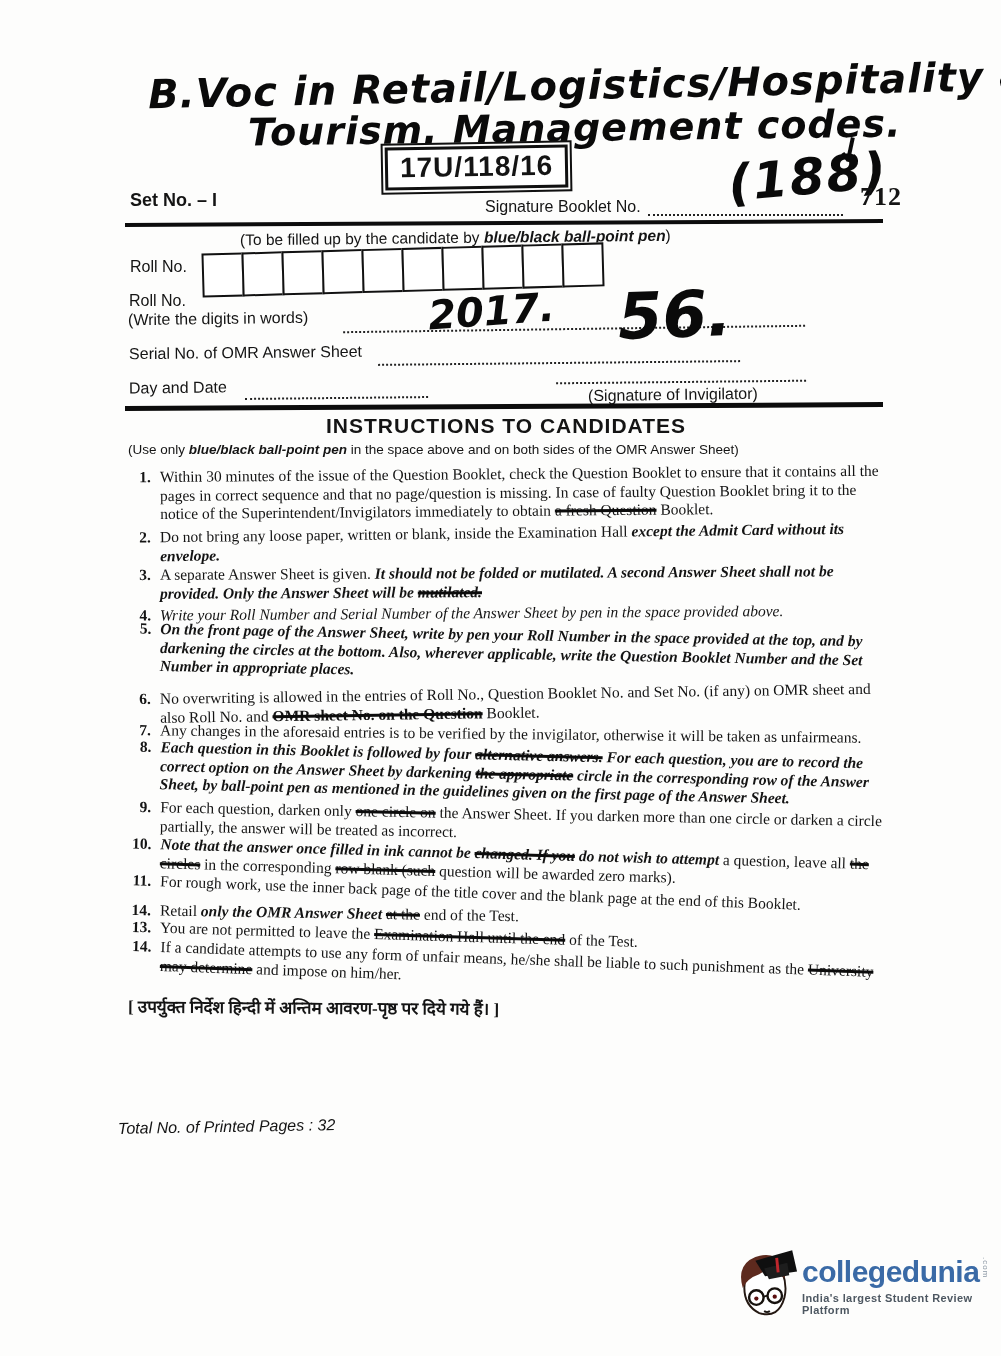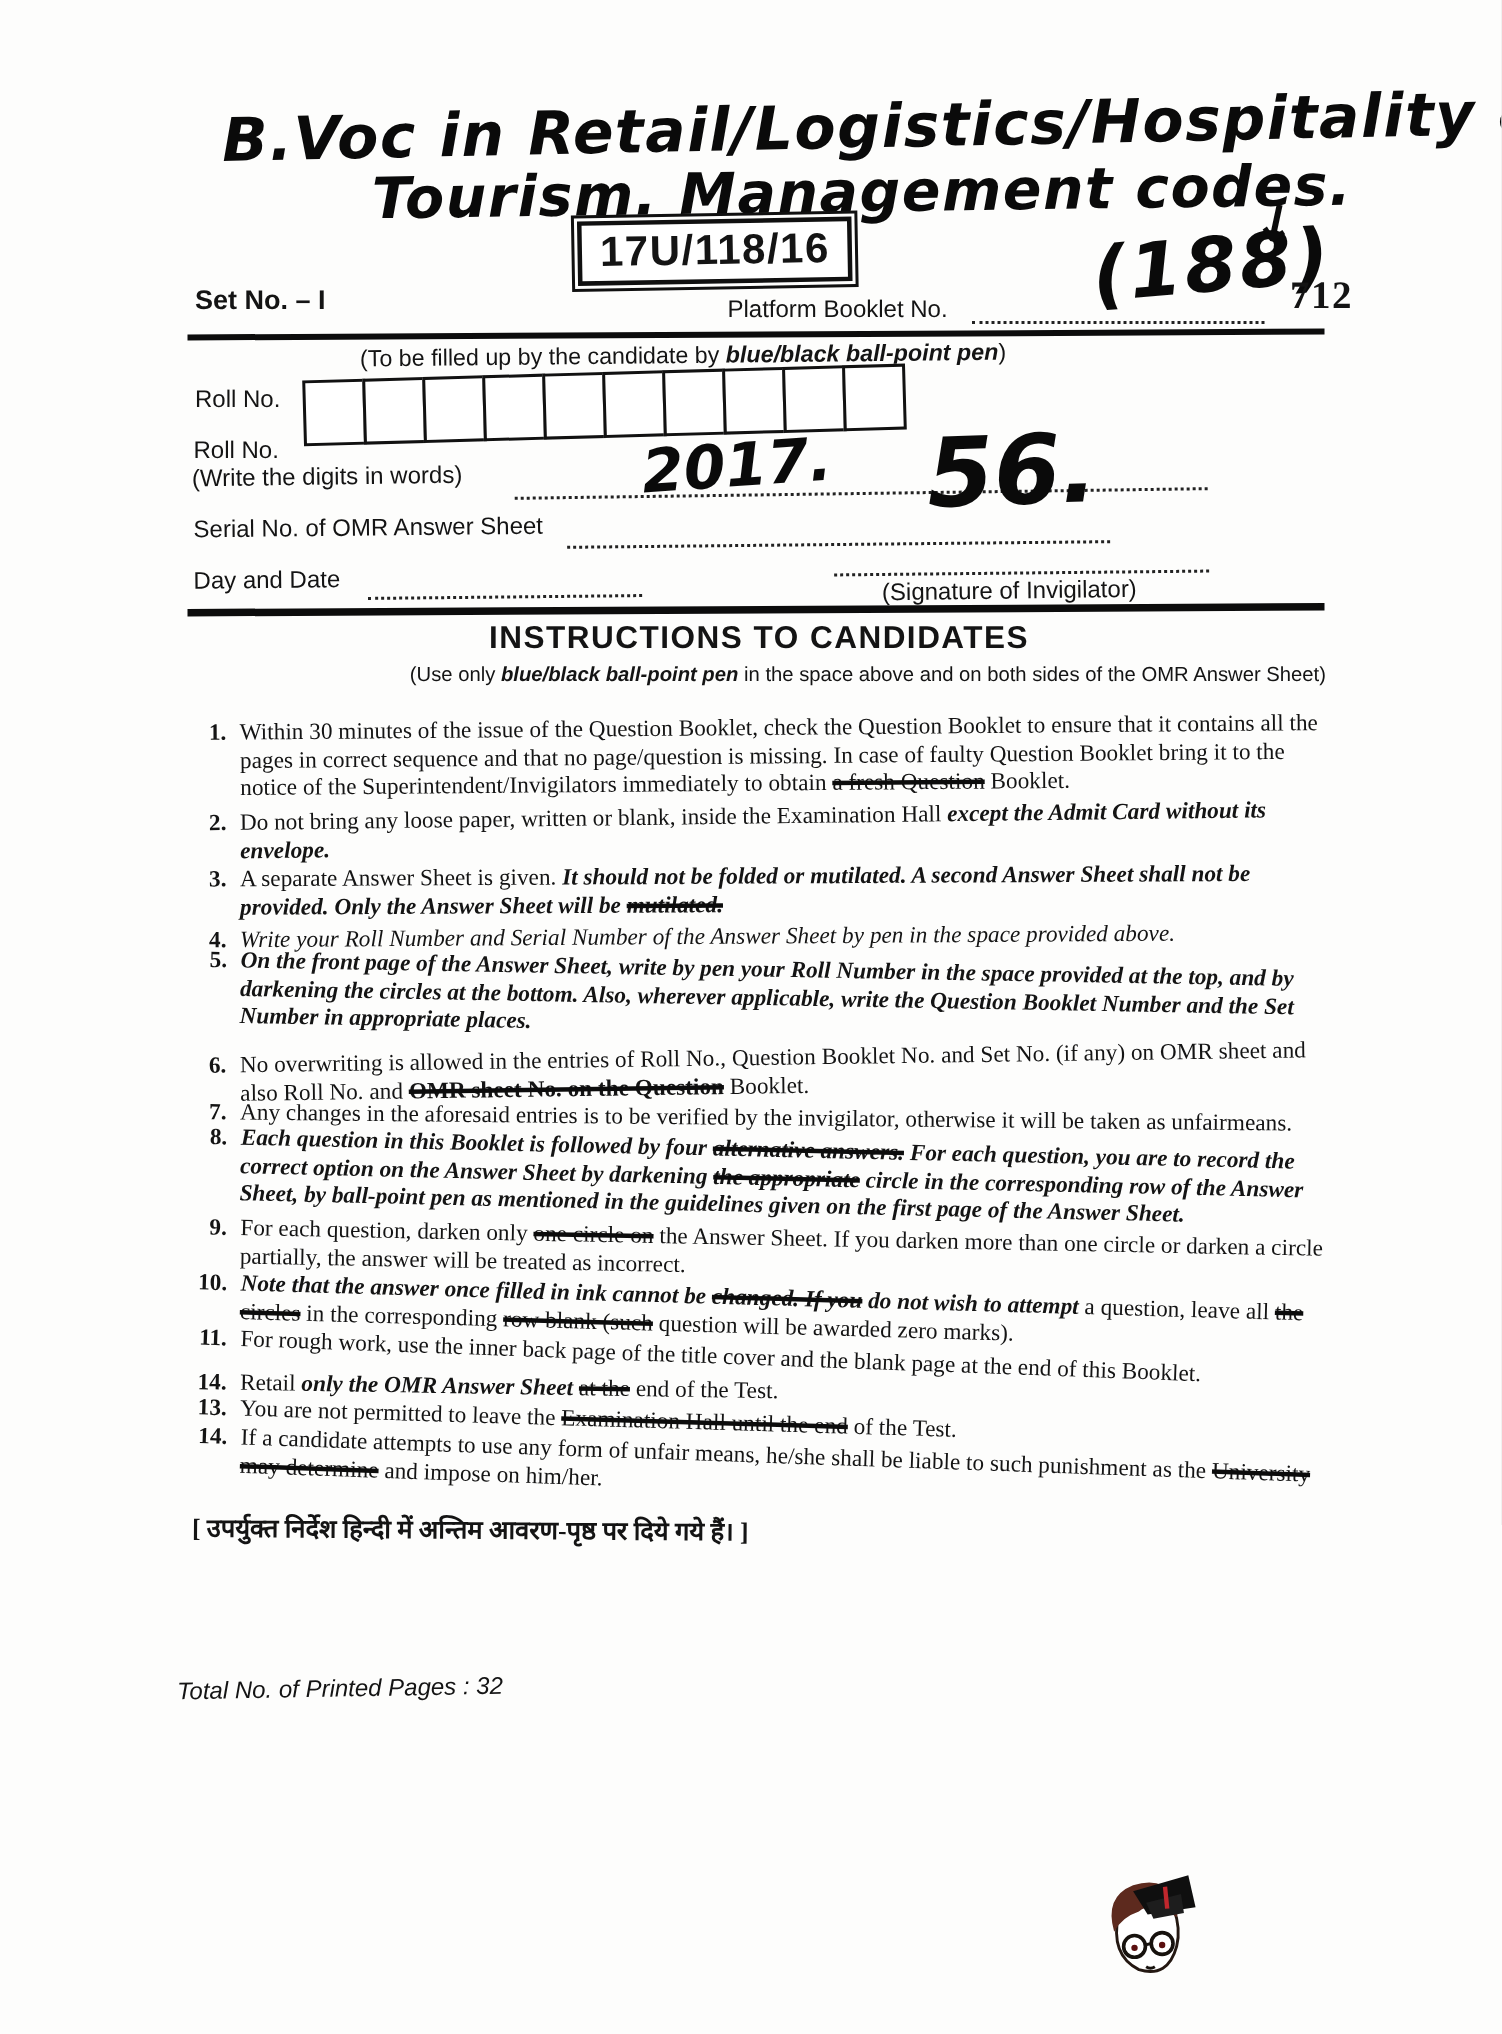--- a/index.html
+++ b/index.html
@@ -57,21 +57,21 @@
   .date-label{position:absolute;left:129px;top:379px;transform:rotate(-0.6deg);}
   .date-dots{position:absolute;left:245px;top:379px;width:183px;border-bottom:2px dotted #222;height:18px;transform:rotate(-0.6deg);}
   .sig-dots{position:absolute;left:556px;top:363px;width:250px;border-bottom:2px dotted #222;height:18px;transform:rotate(-0.6deg);}
   .sig-label{position:absolute;left:588px;top:386px;transform:rotate(-0.8deg);}
   
   .instructions{position:absolute;left:128px;top:414px;width:756px;}
   .inst-title{
     text-align:center;font-family:"Liberation Sans",sans-serif;
     font-weight:bold;font-size:21px;letter-spacing:1px;margin:0 0 4px 0;
   }
-  .inst-sub{text-align:right;font-family:"Liberation Sans",sans-serif;font-size:13.5px;margin-bottom:20px;}
+  .inst-sub{text-align:left;font-family:"Liberation Sans",sans-serif;font-size:13.5px;margin-bottom:8px;}
   .inst-item{display:flex;margin-bottom:3px;font-size:15.5px;line-height:1.2;}
   .inst-num{width:32px;flex-shrink:0;font-weight:bold;text-align:right;padding-right:9px;box-sizing:border-box;}
   .inst-body{flex:1;}
   .b{font-weight:bold;}
   .i{font-style:italic;}
   .bi{font-weight:bold;font-style:italic;}
   .s{text-decoration:line-through;text-decoration-thickness:3px;text-decoration-color:#0c0c0c;}
   
   .inst-item:nth-child(1){transform:rotate(-0.5deg);}
   .inst-item:nth-child(2){transform:rotate(-0.7deg);}
@@ -111,21 +111,21 @@
   <div class="hw hw-line1">B.Voc in Retail/Logistics/Hospitality &amp;</div>
   <div class="hw hw-line2">Tourism. Management codes.</div>
 
   <div class="code-box">17U/118/16</div>
 
   <div class="hw hw-booklet-no">(188)</div>
   <div class="hw hw-arrow">↓</div>
   <div class="printed-serial">712</div>
 
   <div class="set-no">Set No. – I</div>
-  <div class="qbn-label">Platform Booklet No.</div>
+  <div class="qbn-label">Signature Booklet No.</div>
   <div class="qbn-dots"></div>
 
   <div class="rule rule1"></div>
 
   <div class="fill-note"><span>(To be filled up by the candidate by </span><span class="bi">blue/black ball-point pen</span><span>)</span></div>
 
   <div class="label roll1-label">Roll No.</div>
   <div class="roll-boxes">
       <div class="roll-box"></div>
       <div class="roll-box"></div>
@@ -231,16 +231,23 @@
           <polygon points="29,24 53,18 55,31 34,35" fill="#1d1d1d"></polygon>
           <line x1="42" y1="13" x2="43.5" y2="28" stroke="#c0272d" stroke-width="3"></line>
           <circle cx="21" cy="54" r="7.5" fill="#ffffff" stroke="#17120e" stroke-width="2.5"></circle>
           <circle cx="40" cy="52" r="7.5" fill="#ffffff" stroke="#17120e" stroke-width="2.5"></circle>
           <line x1="28.5" y1="53" x2="32.5" y2="52" stroke="#17120e" stroke-width="2"></line>
           <circle cx="21" cy="55" r="2.2" fill="#5a0f0f"></circle>
           <circle cx="40" cy="53" r="2.2" fill="#5a0f0f"></circle>
           <path d="M29 68 Q32 70 35 68" stroke="#17120e" stroke-width="2" fill="none"></path>
         </svg>
       </span>
+      <span class="logo-texts">
+        <span class="brand-line">
+          <span class="brand" style="color: rgb(58, 106, 166);">collegedunia</span>
+          <span class="brand-suffix">.com</span>
+        </span>
+        <div class="tagline">India's largest Student Review Platform</div>
+      </span>
     </div>
   </div>
 
 </div>
 
 </body></html>

